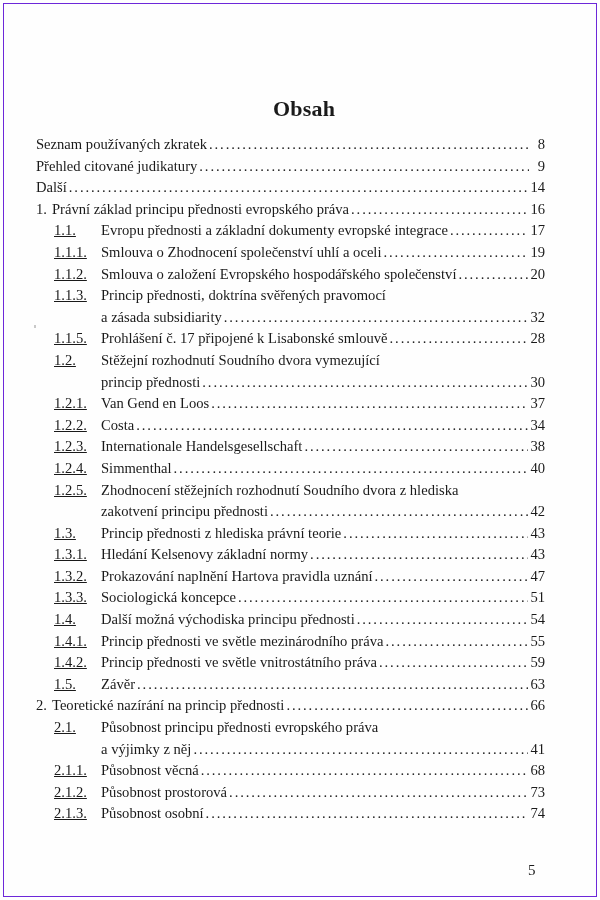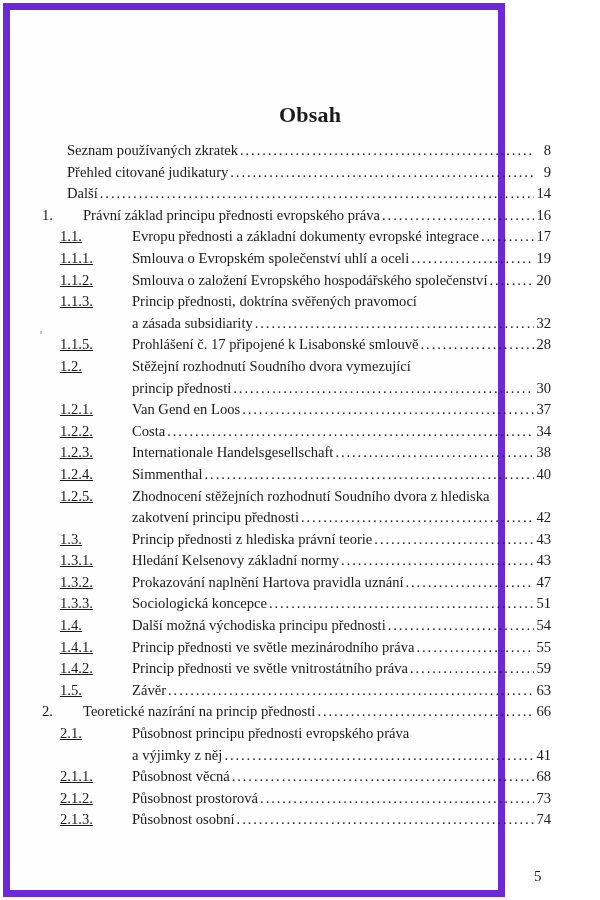--- a/index.html
+++ b/index.html
@@ -1,37 +1,37 @@
 <!DOCTYPE html>
 <html><head>
   <meta charset="utf-8">
   <style>
     html, body { margin: 0; padding: 0; }
     body {
       width: 600px; height: 900px; background: #ffffff; overflow: hidden;
       font-family: "Liberation Serif", "DejaVu Serif", serif; color: #1a1a1a;
     }
     .page {
-      position: relative; width: 502px; height: 894px; margin: 3px;
-      background: #fefefe; border: 7px solid #6d28d9; box-sizing: border-box;
+      position: relative; width: 594px; height: 894px; margin: 3px;
+      background: #fefefe; border: 1px solid #6d28d9; box-sizing: border-box;
     }
     .title {
       position: absolute; top: 92px; left: 0; width: 600px; text-align: center;
       font-size: 22px; font-weight: bold; letter-spacing: 0.2px;
     }
     .toc {
       position: absolute; top: 130px; left: 32px; width: 509px;
       font-size: 14.6px; line-height: 21.6px;
     }
     .row { position: relative; display: flex; align-items: baseline; height: 21.6px; white-space: nowrap; }
     .row.level1 .num { width: 16px; }
     .row.level2 { padding-left: 18px; }
     .row.level2 .num { width: 47px; text-decoration: underline; }
     .num { flex: none; }
-    .text { flex: none; margin-left: 25px; }
+    .text { flex: none; }
     .dots {
       flex: 1 1 auto; overflow: hidden; margin: 0 2px;
       letter-spacing: 1.9px; color: #222;
     }
     .dots::before {
       content: "....................................................................................................................................................";
     }
     .page-num { flex: none; text-align: right; min-width: 14px; }
     .folio {
       position: absolute; top: 858px; left: 524px; font-size: 15px;
@@ -67,21 +67,21 @@
         <span class="page-num">16</span>
       </div>
       <div class="row level2">
         <span class="num">1.1.</span>
         <span class="text">Evropu přednosti a základní dokumenty evropské integrace</span>
         <span class="dots"></span>
         <span class="page-num">17</span>
       </div>
       <div class="row level2">
         <span class="num">1.1.1.</span>
-        <span class="text">Smlouva o Evropském společenství uhlí a oceli</span>
+        <span class="text">Smlouva o Zhodnocení společenství uhlí a oceli</span>
         <span class="dots"></span>
         <span class="page-num">19</span>
       </div>
       <div class="row level2">
         <span class="num">1.1.2.</span>
         <span class="text">Smlouva o založení Evropského hospodářského společenství</span>
         <span class="dots"></span>
         <span class="page-num">20</span>
       </div>
       <div class="row level2">

